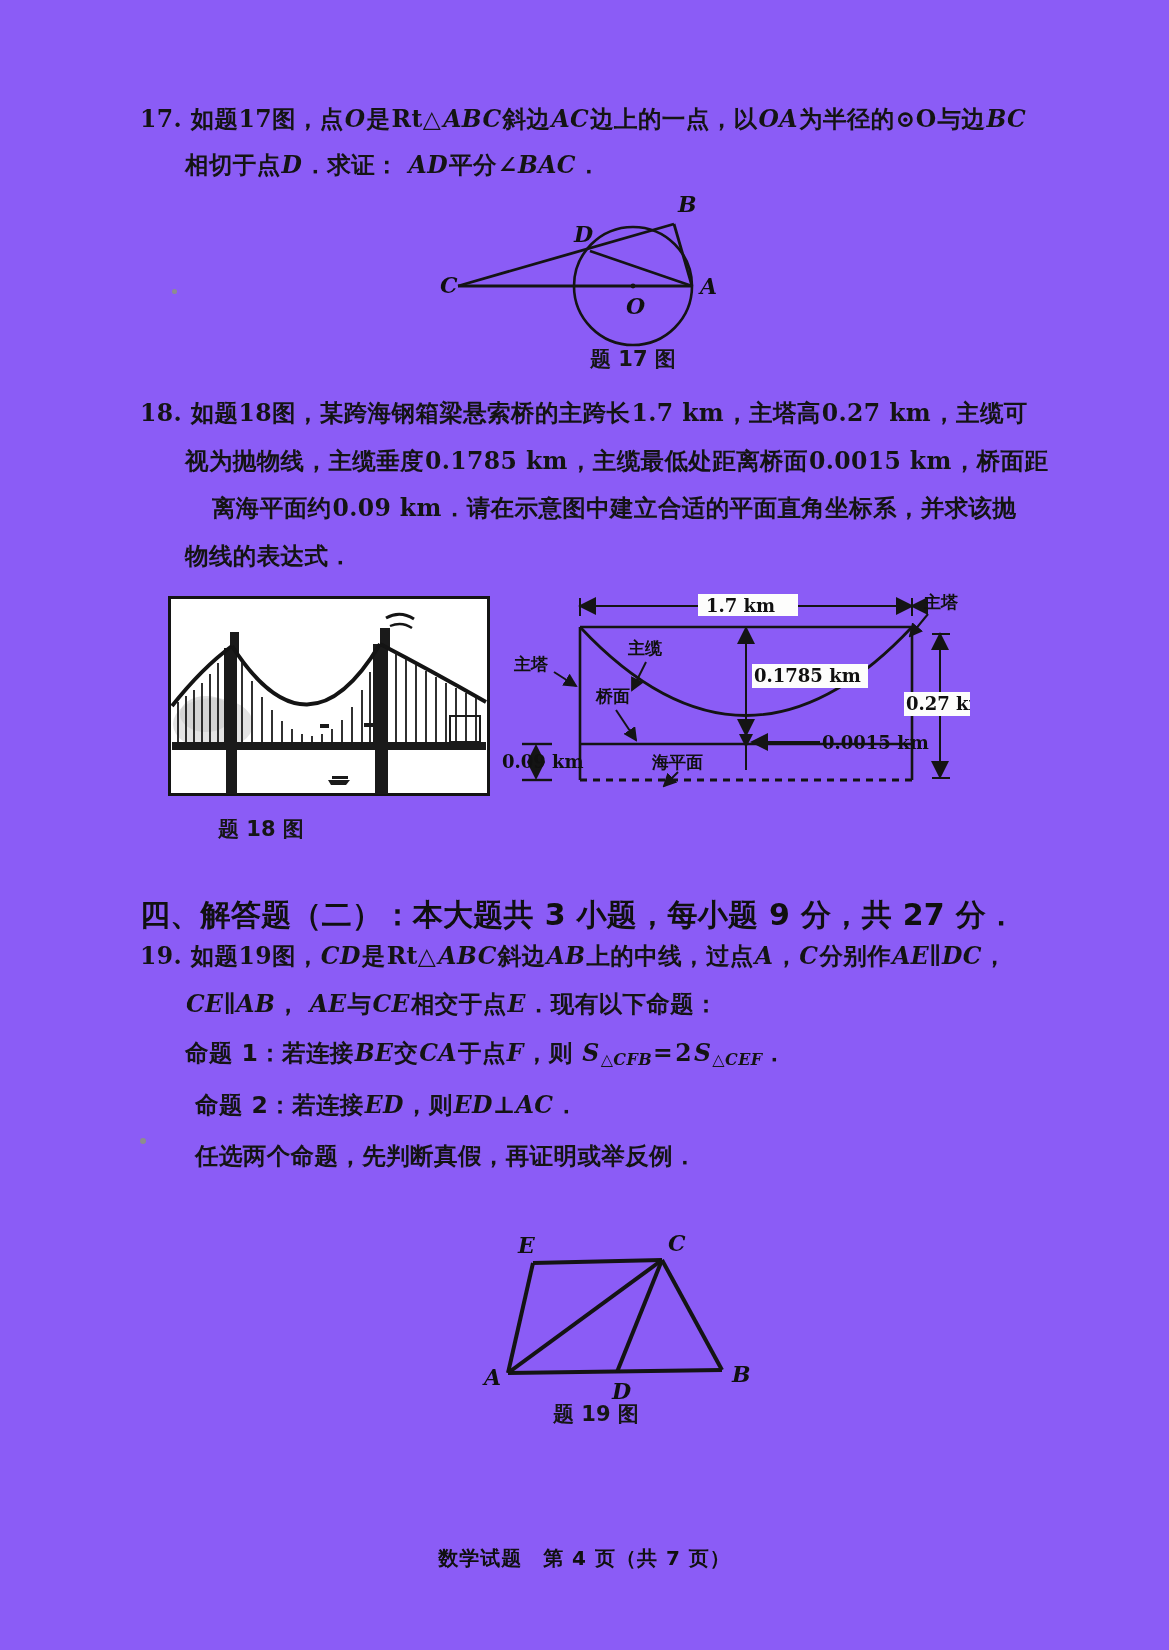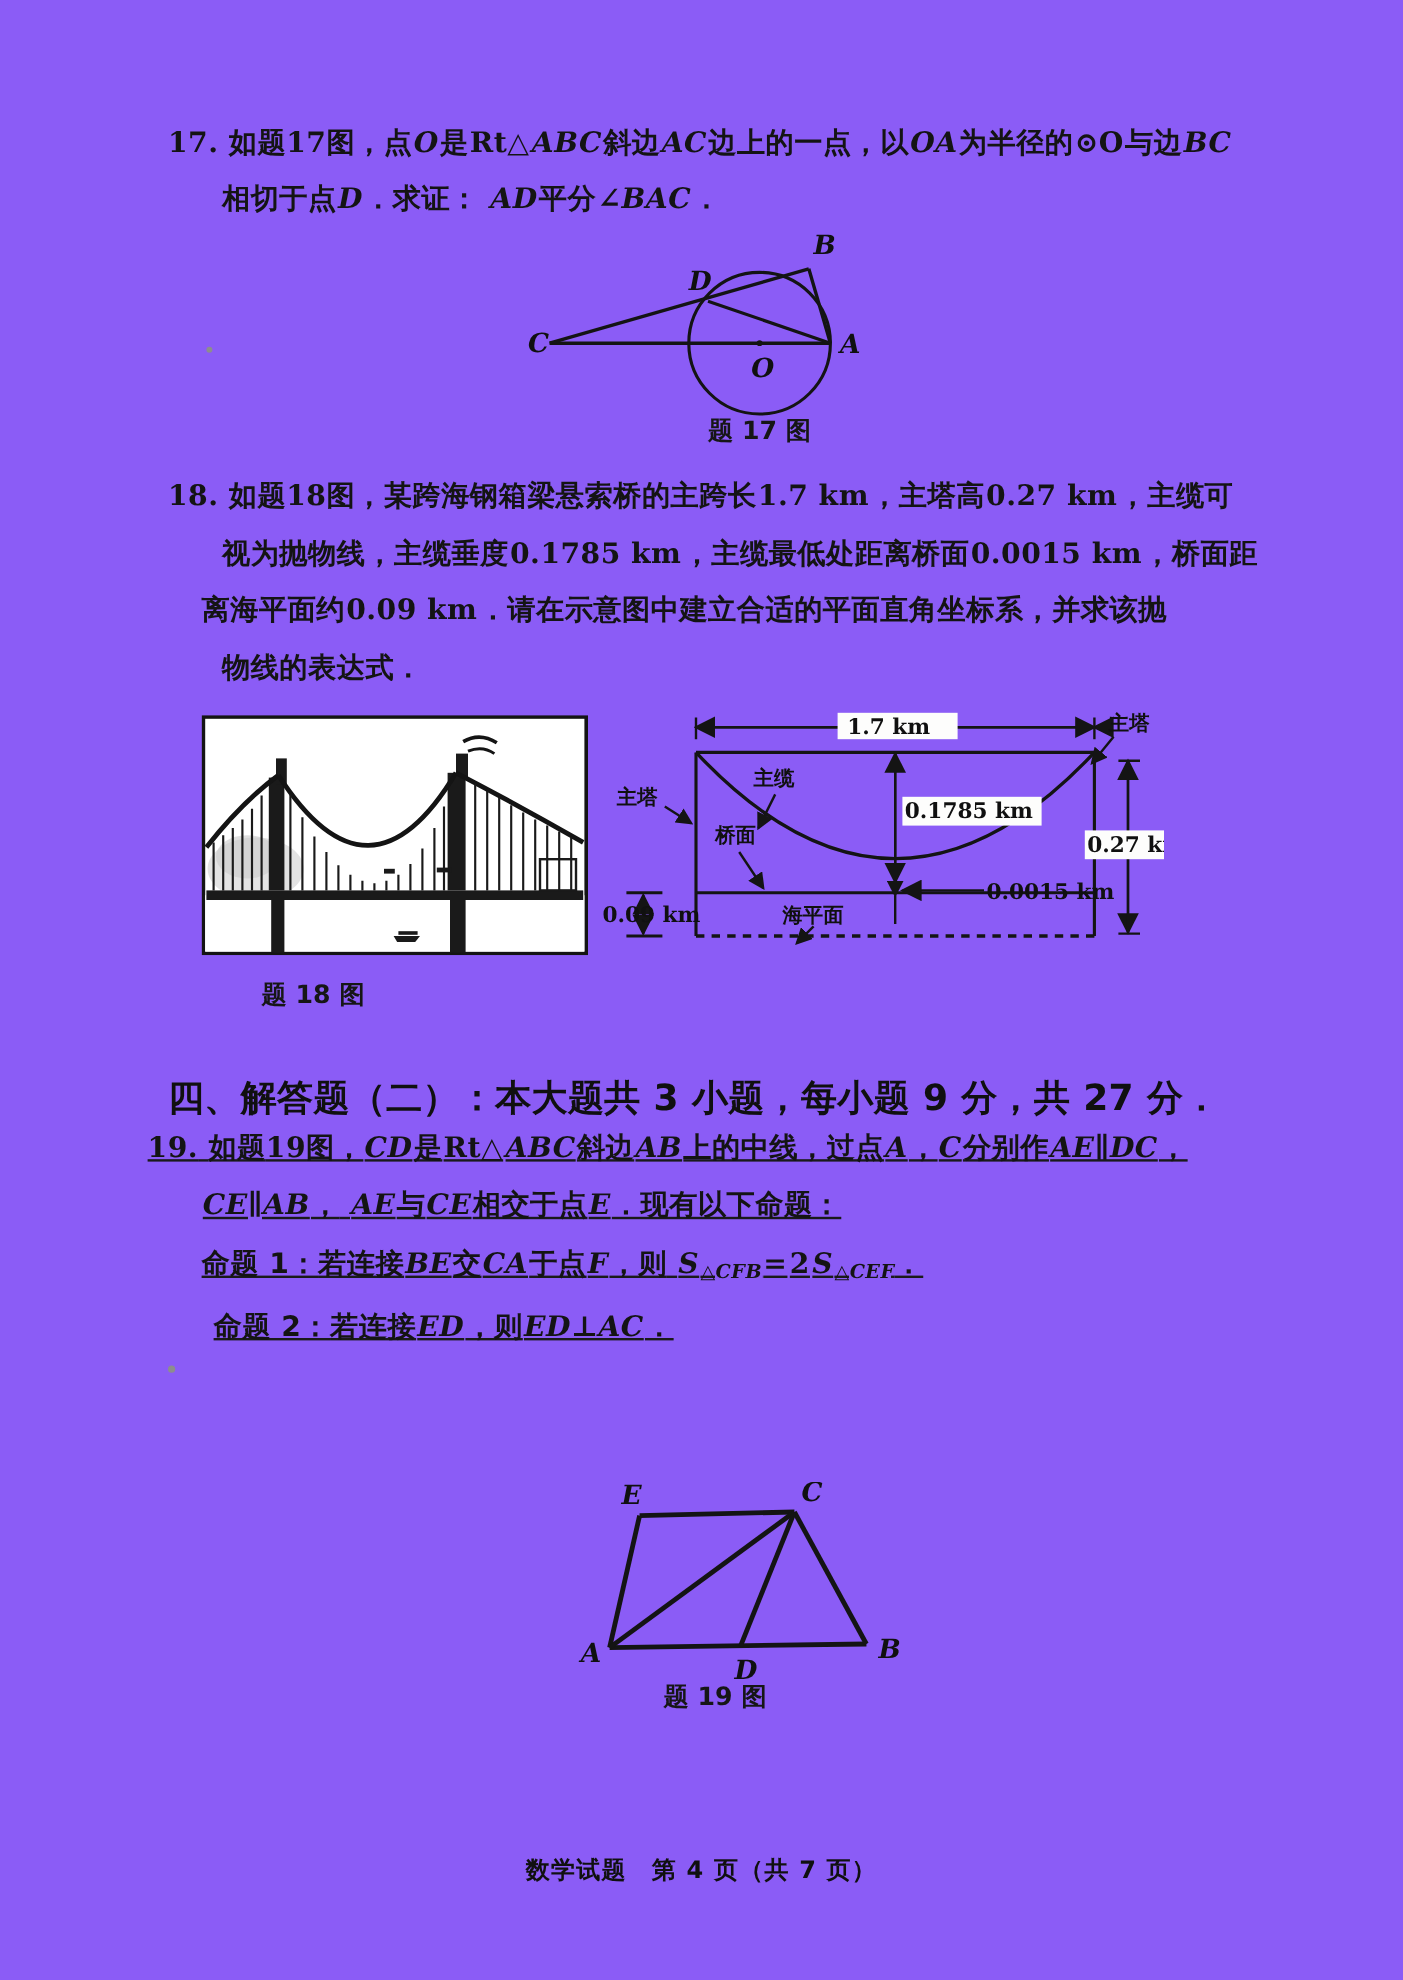--- a/index.html
+++ b/index.html
@@ -159,21 +159,21 @@
   <div class="figcaption" style="left:590px;top:345px;">题 17 图</div>
 
   <div class="qblock" style="left:140px;top:402px;">
     <div class="qline">
       <span class="num">18.</span>
       <span class="cn">如题</span><span class="num">18</span><span class="cn">图，某跨海钢箱梁悬索桥的主跨长</span><span class="mr">1.7 km</span><span class="cn">，主塔高</span><span class="mr">0.27 km</span><span class="cn">，主缆可</span>
     </div>
     <div class="qline" style="margin-top:24px;margin-left:45px;text-align:center;">
       <span class="cn">视为抛物线，主缆垂度</span><span class="mr">0.1785 km</span><span class="cn">，主缆最低处距离桥面</span><span class="mr">0.0015 km</span><span class="cn">，桥面距</span>
     </div>
-    <div class="qline" style="margin-top:24px;margin-left:28px;">
+    <div class="qline" style="margin-top:24px;margin-left:40px;text-align:center;">
       <span class="cn">离海平面约</span><span class="mr">0.09 km</span><span class="cn">．请在示意图中建立合适的平面直角坐标系，并求该抛</span>
     </div>
     <div class="qline" style="margin-top:24px;margin-left:45px;">
       <span class="cn">物线的表达式．</span>
     </div>
   </div>
 
   <svg class="figsvg" width="322" height="200" viewBox="0 0 322 200" style="left:168px;top:596px;">
     <rect x="1.5" y="1.5" width="319" height="197" fill="#ffffff" stroke="#141414" stroke-width="3"></rect>
 
@@ -308,38 +308,41 @@
     <text class="cnsm" x="152" y="176">海平面</text>
     <line x1="178" y1="180" x2="164" y2="194" class="stroke-k" stroke-width="2" marker-end="url(#ahs)"></line>
 
     <line x1="246" y1="154" x2="246" y2="178" class="stroke-k" stroke-width="2" marker-start="url(#ahs)"></line>
   </svg>
 
   <div class="figcaption" style="left:218px;top:815px;">题 18 图</div>
 
   <div class="sectionhead" style="left:140px;top:895px;">四、解答题（二）：本大题共 3 小题，每小题 9 分，共 27 分．</div>
 
-  <div class="qblock" style="left:123px;top:945px;text-decoration:underline;">
+  <div class="qblock" style="left:140px;top:945px;">
     <div class="qline">
       <span class="num">19.</span>
       <span class="cn">如题</span><span class="num">19</span><span class="cn">图，</span><span class="mi">CD</span><span class="cn">是</span><span class="mr">Rt△</span><span class="mi">ABC</span><span class="cn">斜边</span><span class="mi">AB</span><span class="cn">上的中线，过点</span><span class="mi">A</span><span class="cn">，</span><span class="mi">C</span><span class="cn">分别作</span><span class="mi">AE∥DC</span><span class="cn">，</span>
     </div>
     <div class="qline" style="margin-top:24px;margin-left:45px;">
       <span class="mi">CE∥AB</span><span class="cn">，</span>&nbsp;<span class="mi">AE</span><span class="cn">与</span><span class="mi">CE</span><span class="cn">相交于点</span><span class="mi">E</span><span class="cn">．现有以下命题：</span>
     </div>
 
     <div class="qline" style="margin-top:26px;margin-left:45px;">
       <span class="cn">命题 1：</span><span class="cn">若连接</span><span class="mi">BE</span><span class="cn">交</span><span class="mi">CA</span><span class="cn">于点</span><span class="mi">F</span><span class="cn">，则</span>&nbsp;<span class="mi">S</span><span class="sub">△CFB</span><span class="mr">=</span><span class="mr">2</span><span class="mi">S</span><span class="sub">△CEF</span><span class="cn">．</span>
     </div>
 
     <div class="qline" style="margin-top:26px;margin-left:55px;">
       <span class="cn">命题 2：</span><span class="cn">若连接</span><span class="mi">ED</span><span class="cn">，则</span><span class="mi">ED⊥AC</span><span class="cn">．</span>
     </div>
 
 
+    <div class="qline" style="margin-top:28px;margin-left:55px;">
+      <span class="cn">任选两个命题，先判断真假，再证明或举反例．</span>
+    </div>
   </div>
 
   <svg class="figsvg" width="330" height="180" viewBox="0 0 330 180" style="left:440px;top:1235px;">
 
     <line x1="93" y1="28" x2="222" y2="25" class="stroke-k" stroke-width="4"></line>
 
     <line x1="93" y1="28" x2="68" y2="138" class="stroke-k" stroke-width="4"></line>
 
     <line x1="68" y1="138" x2="282" y2="135" class="stroke-k" stroke-width="4"></line>
 

